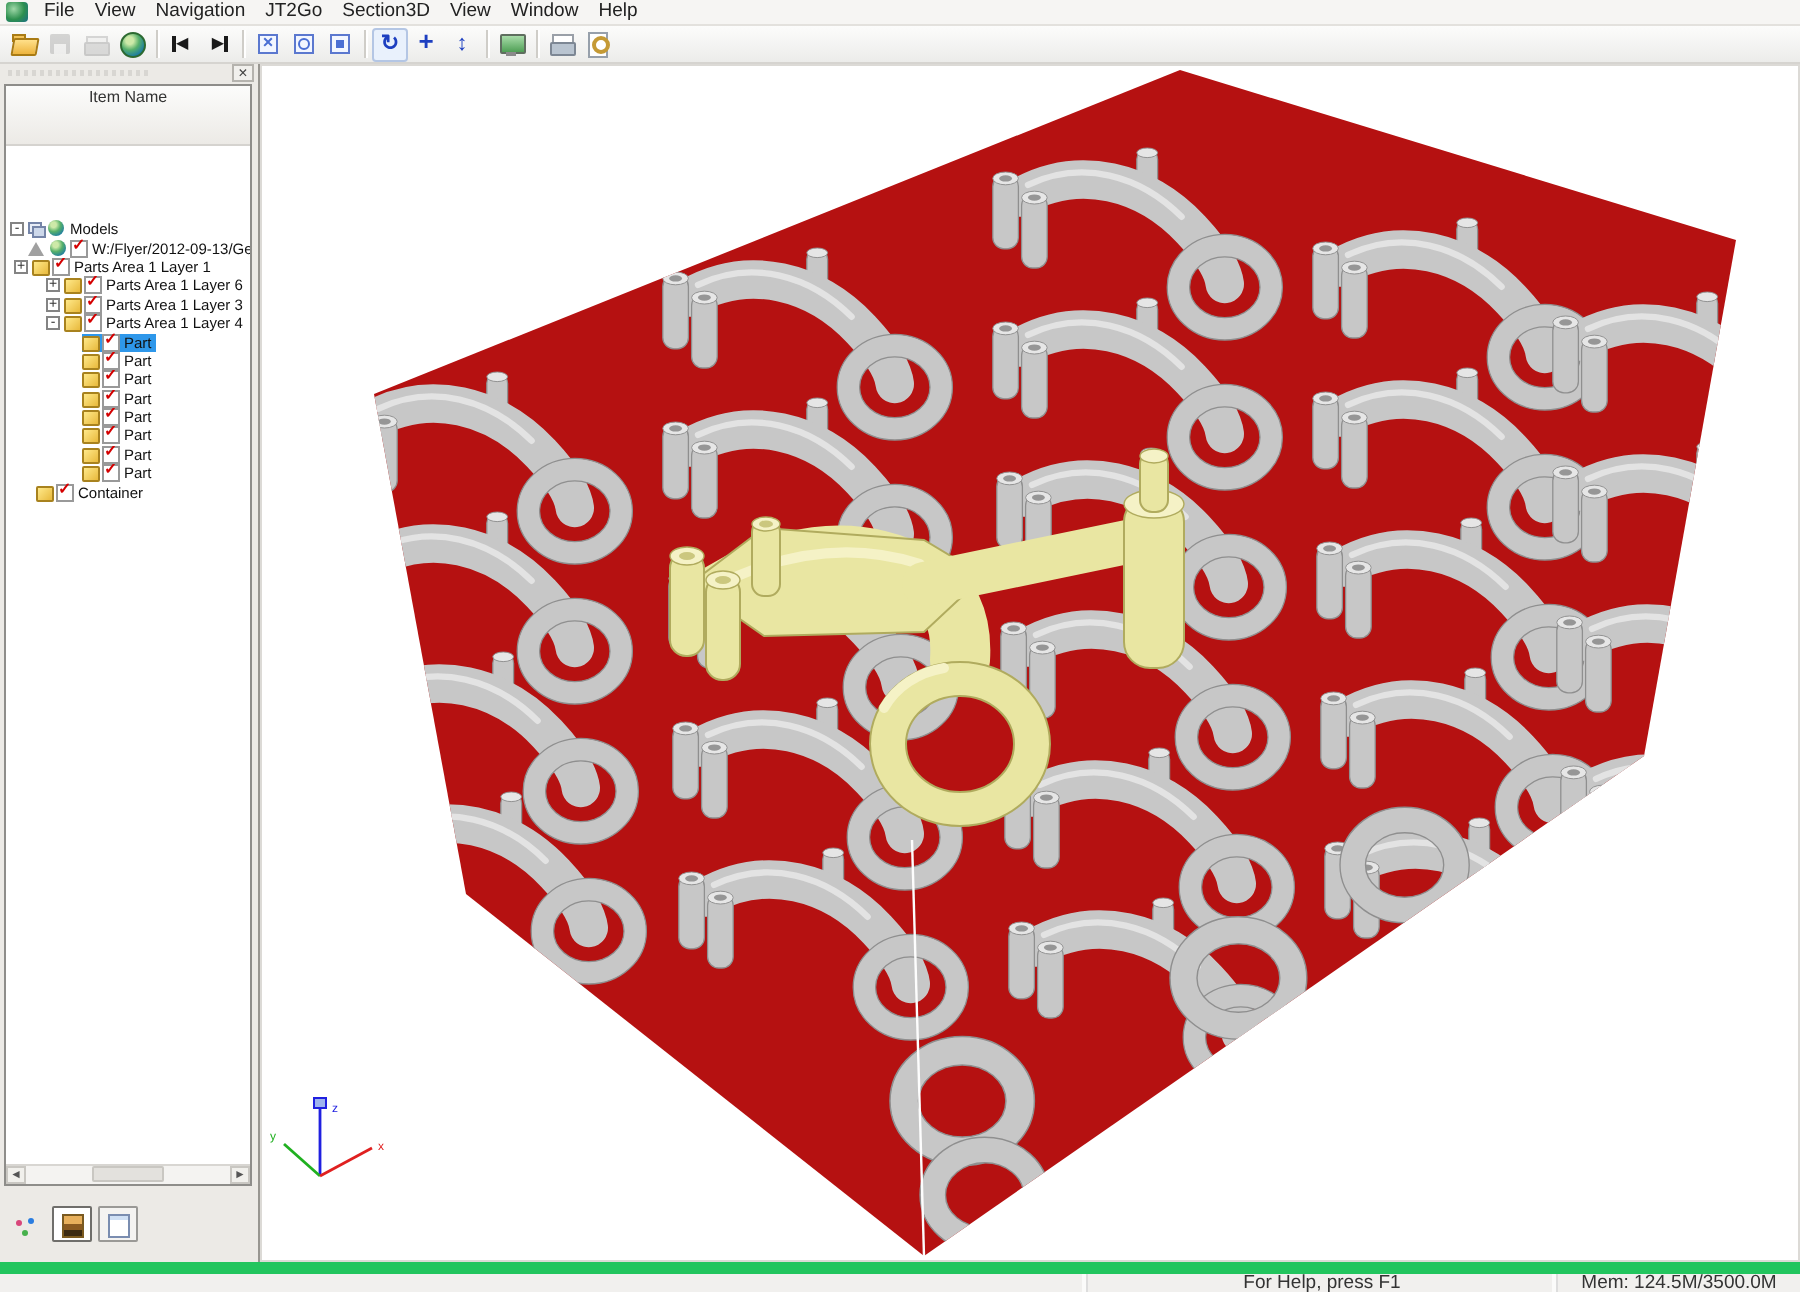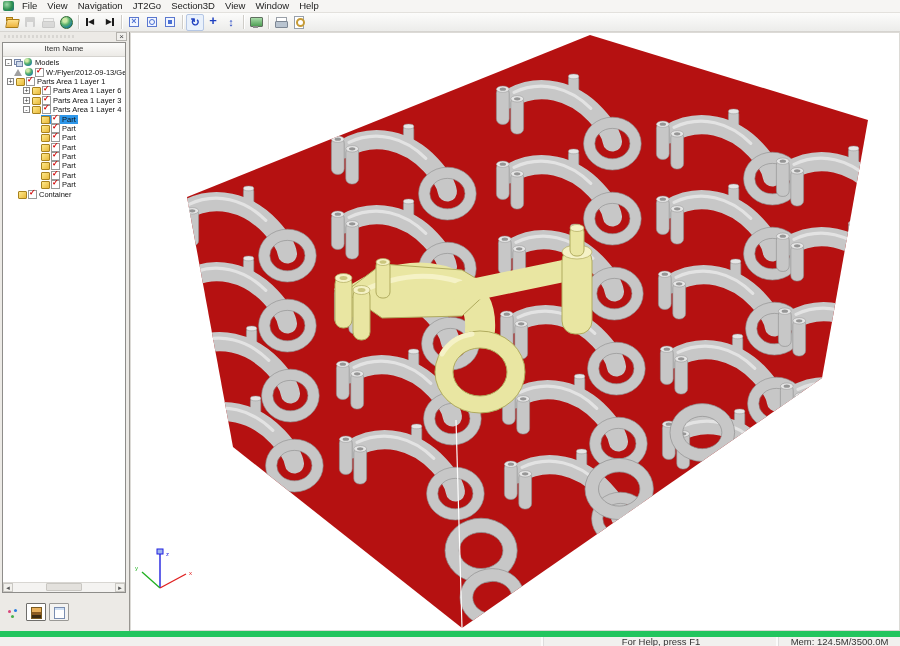--- a/index.html
+++ b/index.html
@@ -44,21 +44,21 @@
   [data-icon="print-preview"]::before{content:"";left:2px;top:1px;width:8px;height:11px;background:#fff;border:1px solid #97a0ab}
   [data-icon="print-preview"]::after{content:"";right:1px;bottom:2px;width:5px;height:5px;border:2px solid #c59a35;border-radius:50%}
   
   .main{display:flex;height:599px;position:relative;background:#eceae6}
   .left-panel{width:130px;flex:none;position:relative;background:#eceae6;border-right:1px solid #989691}
   .panel-top{height:10px;position:relative}
   .panel-grip{position:absolute;left:4px;top:3px;width:70px;height:3px;background:repeating-linear-gradient(90deg,#d8d6d2 0 2px,transparent 2px 4px)}
   .panel-close{position:absolute;right:2px;top:0;width:11px;height:9px;border:1px solid #b5b3ae;background:#f1f0ed;font-size:8px;line-height:7px;text-align:center;color:#444;padding:0}
   .panel-close::before{content:"\00D7"}
   .tree-box{position:absolute;left:2px;right:3px;top:10px;bottom:38px;border:1px solid #8e8d8a;background:#fff;display:flex;flex-direction:column}
-  .tree-header{height:14px;flex:none;background:linear-gradient(#fcfcfb,#eceae6);border-bottom:1px solid #d5d3cf;font-size:8px;text-align:center;line-height:12px;color:#333}
+  .tree-header{height:30px;flex:none;background:linear-gradient(#fcfcfb,#eceae6);border-bottom:1px solid #d5d3cf;font-size:8px;text-align:center;line-height:12px;color:#333}
   .tree-scroll{flex:1;overflow:hidden;padding-top:1px}
   .trow{display:flex;align-items:center;height:9.4px;white-space:nowrap;overflow:hidden;font-size:7.5px;line-height:9px}
   .rowbody{display:inline-flex;align-items:center;gap:1px;padding:0 2px 0 0}
   .trow.selected .rowbody{background:var(--selection-blue)}
   .tlabel{padding-left:1px;color:#111}
   .exp{width:7px;height:7px;flex:none;margin-right:2px;font-size:7px;line-height:5px;text-align:center;color:#333}
   .exp-plus,.exp-minus{border:1px solid #848484;background:#fff}
   .exp-none{visibility:hidden}
   .exp-tri{width:0;height:0;border-left:4px solid transparent;border-right:4px solid transparent;border-bottom:7px solid #a0a0a0;margin-right:3px}
   .ti{position:relative;width:9px;height:9px;display:inline-block;flex:none}
@@ -183,21 +183,21 @@
 
 <div class="main">
   <div class="left-panel">
     <div class="panel-top">
       <span class="panel-grip"></span>
       <button class="panel-close"></button>
     </div>
     <div class="tree-box">
       <div class="tree-header">Item Name</div>
       <div class="tree-scroll">
-          <div class="trow" style="padding-left: 2px;">
+          <div class="trow" style="padding-left: 2px; margin-top: 36px;">
             <span class="exp exp-minus">-</span>
             <span class="rowbody">
               <span class="ti icon-app"></span>
               <span class="ti icon-globe"></span>
               <span class="tlabel">Models</span>
             </span>
           </div>
           <div class="trow" style="padding-left: 11px;">
             <span class="exp exp-tri"></span>
             <span class="rowbody">

